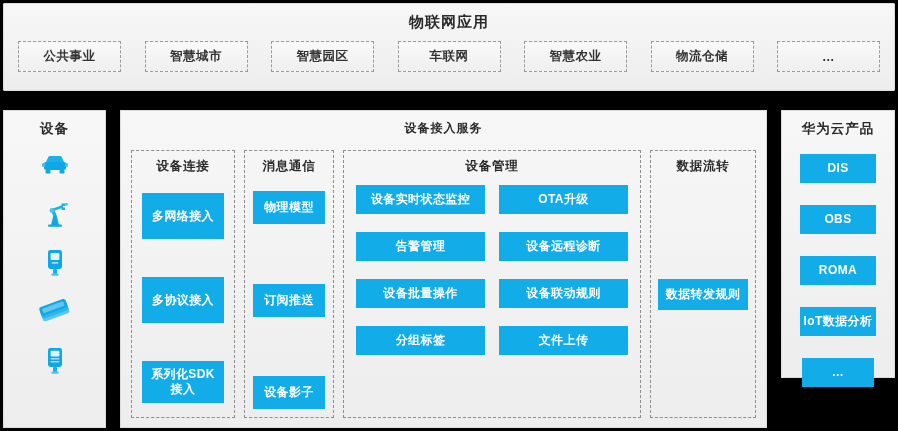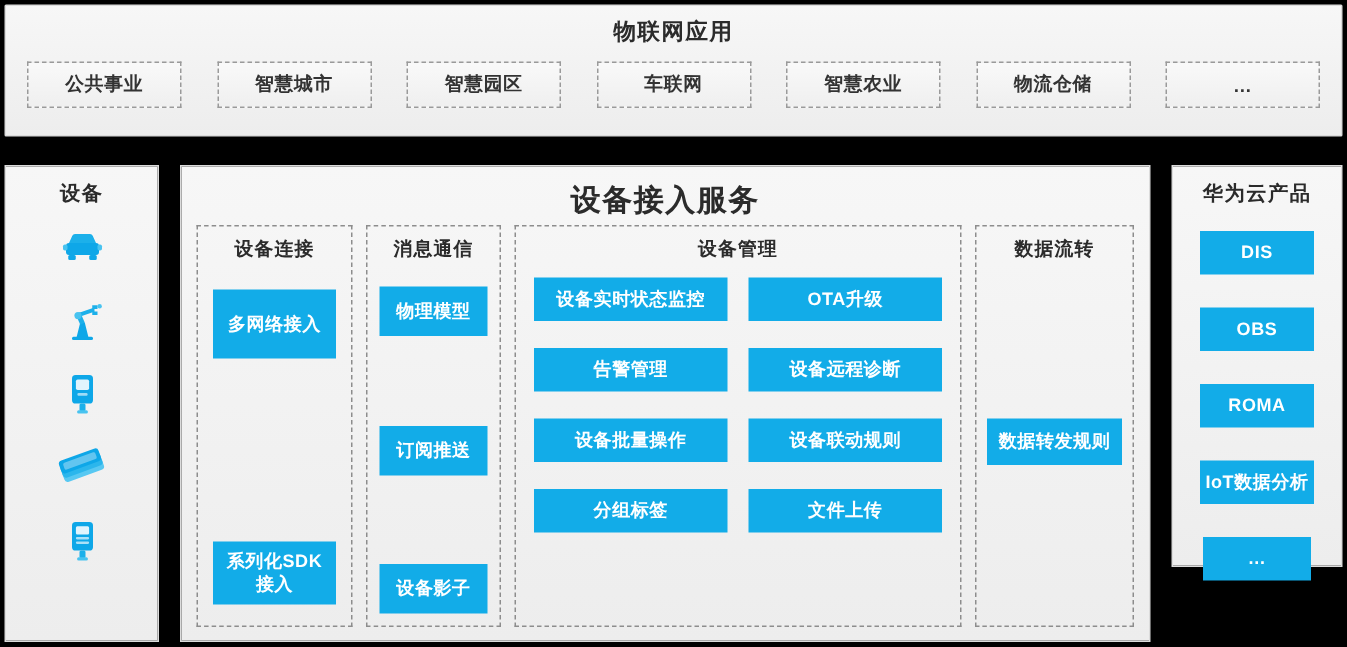--- a/index.html
+++ b/index.html
@@ -95,21 +95,21 @@
 
   
   #service-panel {
     left: 120px;
     top: 110px;
     width: 647px;
     height: 318px;
   }
   #service-title {
     text-align: center;
-    font-size: 20px;
+    font-size: 12px;
     color: #2b2b2b;
     font-weight: bold;
     letter-spacing: 1px;
     padding-top: 9px;
   }
   #service-cols {
     display: flex;
     position: absolute;
     left: 10px;
     top: 39px;
@@ -297,20 +297,21 @@
 
 <div class="panel" id="service-panel">
   <div id="service-title">设备接入服务</div>
 
   <div id="service-cols">
 
     <div class="group g-connect">
       <div class="group-title">设备连接</div>
       <div class="tiles">
         <div class="tile">多网络接入</div>
+        <div class="tile">多协议接入</div>
         <div class="tile two-line">系列化SDK接入</div>
       </div>
     </div>
 
     <div class="group g-msg">
       <div class="group-title">消息通信</div>
       <div class="tiles">
         <div class="tile">物理模型</div>
         <div class="tile">订阅推送</div>
         <div class="tile">设备影子</div>

